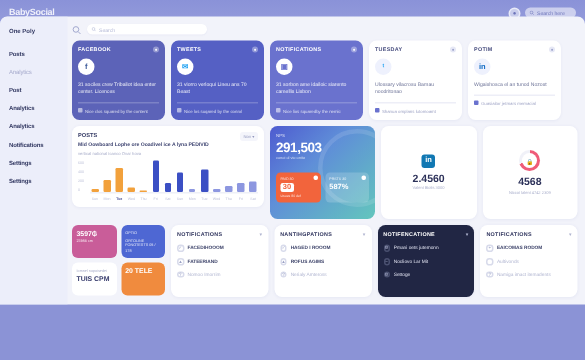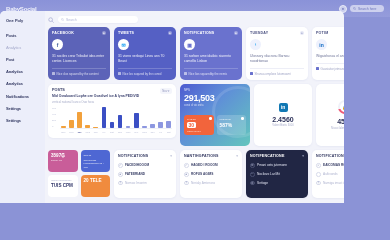--- a/index.html
+++ b/index.html
@@ -29,21 +29,21 @@
   }
   .top-pill {
     height:7px; min-width:34px; border-radius:4px;
     background:rgba(255,255,255,.55);
     display:flex; align-items:center; gap:2px; padding:0 3px;
     font-size:3.4px; color:#6e76bb;
   }
 
   
   .shell {
-    position:absolute; top:11px; left:0; width:344px; height:192px;
+    position:absolute; top:11px; left:0; width:390px; height:192px;
     background:#f2f3fa;
     border-radius:5px 5px 0 0;
     display:flex;
     overflow:hidden;
   }
 
   
   .sidebar {
     width:45px; background:#eceefa; height:100%;
     padding:7px 0 0 0; flex-shrink:0;

